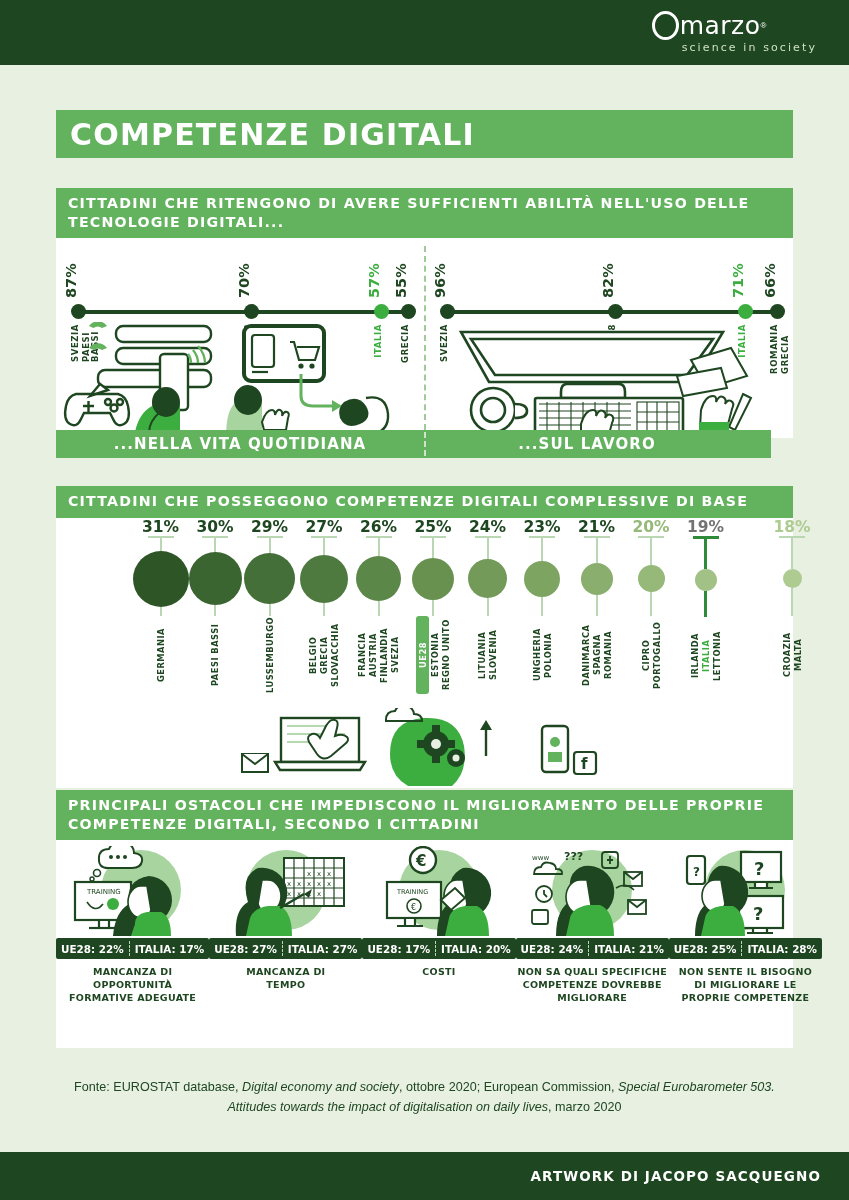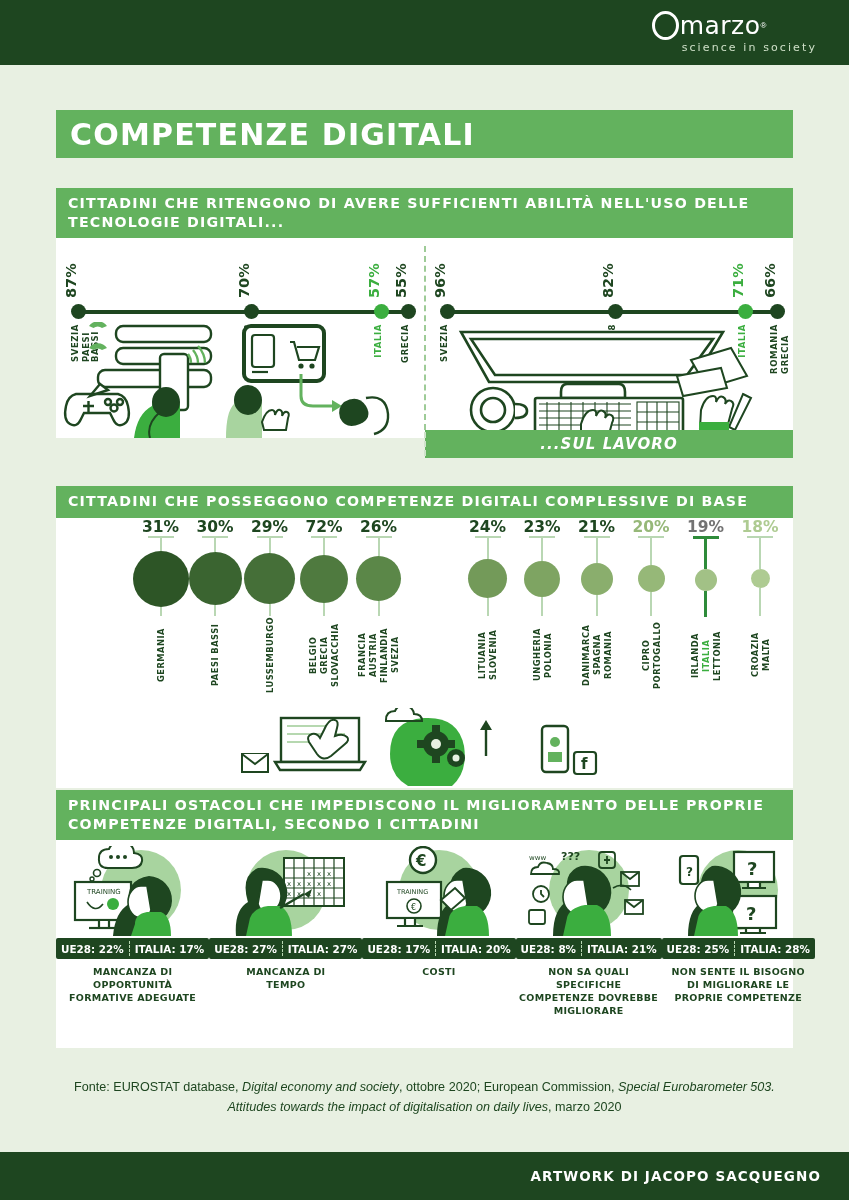--- a/index.html
+++ b/index.html
@@ -90,21 +90,21 @@
   }
   .tl-name.green { color: #3bae3f; }
   .tl-foot {
     position: absolute; top: 242px; height: 28px; width: 368px;
     background: #63b25e; color: #fff;
     display: flex; align-items: center; justify-content: center;
     font-family: "DejaVu Sans", sans-serif; font-weight: 700;
     font-size: 15px; letter-spacing: 1.1px;
   }
   .tl-foot.left  { left: 0; }
-  .tl-foot.right { left: 369px; font-style: italic; }
+  .tl-foot.right { left: 347px; }
   .foot-gap { position: absolute; left: 368px; top: 244px; width: 0; height: 24px; border-left: 2px dashed #cfe3cb; z-index: 2; }
 
   
   .illus { position: absolute; left: 0; top: 84px; width: 368px; height: 116px; overflow: hidden; }
 
   
   #sec2 { position: absolute; left: 56px; top: 486px; width: 737px; }
   #sec2 .panel { height: 270px; }
   .bubbles { position: absolute; left: 0; top: 0; width: 737px; height: 190px; }
   .bcol { position: absolute; top: 0; width: 56px; text-align: center; }
@@ -352,20 +352,21 @@
             <path d="M156 102 q4 -14 12 -14 q4 0 3 6 q3 -7 7 -5 q4 2 2 7 q3 -5 6 -3 q4 2 1 8 l-4 15 h-27 z"></path>
             <path d="M276 88 q4 -14 12 -14 q4 0 3 6 q3 -7 7 -5 q4 2 2 7 q3 -5 6 -3 q4 2 1 8 l-5 19 h-27 z"></path>
           </g>
           <rect x="154" y="108" width="30" height="10" fill="#3bae3f"></rect>
           <rect x="274" y="100" width="30" height="18" fill="#3bae3f"></rect>
         </svg>
       </div>
     </div>
   </div>
 
+  <div class="tl-foot left">...NELLA VITA QUOTIDIANA</div>
   <div class="tl-foot right">...SUL LAVORO</div>
   <div class="foot-gap"></div>
 </div>
 
 <div id="sec2">
   <div class="title-bar sec-head">CITTADINI CHE POSSEGGONO COMPETENZE DIGITALI COMPLESSIVE DI BASE</div>
   <div class="panel">
     <div class="bubbles" id="bubbles">
         <div class="bcol" style="left: 76.5px;">
           <div class="bpct">31%</div>
@@ -391,21 +392,21 @@
           <div class="bpct">29%</div>
           <div class="bstem-cap" style="width: 26px; height: 2px; background: rgb(185, 215, 179);"></div>
           <div class="bstem" style="height: 15.5px; width: 2px; background: rgb(185, 215, 179);"></div>
           <div class="bcircle" style="width: 51px; height: 51px; background: rgb(69, 111, 56);"></div>
           <div class="bstem" style="height: 11.5px; width: 2px; background: rgb(185, 215, 179);"></div>
           <div class="blabels" style="position: relative; height: 78px;">
             <span class="blabel">LUSSEMBURGO</span>
           </div>
         </div>
         <div class="bcol" style="left: 240px;">
-          <div class="bpct">72%</div>
+          <div class="bpct">27%</div>
           <div class="bstem-cap" style="width: 26px; height: 2px; background: rgb(185, 215, 179);"></div>
           <div class="bstem" style="height: 17px; width: 2px; background: rgb(185, 215, 179);"></div>
           <div class="bcircle" style="width: 48px; height: 48px; background: rgb(79, 122, 63);"></div>
           <div class="bstem" style="height: 13px; width: 2px; background: rgb(185, 215, 179);"></div>
           <div class="blabels" style="position: relative; height: 78px;">
             <span class="blabel">BELGIO</span>
             <span class="blabel">GRECIA</span>
             <span class="blabel">SLOVACCHIA</span>
           </div>
         </div>
@@ -413,20 +414,32 @@
           <div class="bpct">26%</div>
           <div class="bstem-cap" style="width: 26px; height: 2px; background: rgb(185, 215, 179);"></div>
           <div class="bstem" style="height: 18.5px; width: 2px; background: rgb(185, 215, 179);"></div>
           <div class="bcircle" style="width: 45px; height: 45px; background: rgb(91, 135, 72);"></div>
           <div class="bstem" style="height: 14.5px; width: 2px; background: rgb(185, 215, 179);"></div>
           <div class="blabels" style="position: relative; height: 78px;">
             <span class="blabel">FRANCIA</span>
             <span class="blabel">AUSTRIA</span>
             <span class="blabel">FINLANDIA</span>
             <span class="blabel">SVEZIA</span>
+          </div>
+        </div>
+        <div class="bcol" style="left: 349px;">
+          <div class="bpct">25%</div>
+          <div class="bstem-cap" style="width: 26px; height: 2px; background: rgb(185, 215, 179);"></div>
+          <div class="bstem" style="height: 20px; width: 2px; background: rgb(185, 215, 179);"></div>
+          <div class="bcircle" style="width: 42px; height: 42px; background: rgb(104, 145, 79);"></div>
+          <div class="bstem" style="height: 16px; width: 2px; background: rgb(185, 215, 179);"></div>
+          <div class="blabels" style="position: relative; height: 78px;">
+            <span class="blabel badge">UE28</span>
+            <span class="blabel">ESTONIA</span>
+            <span class="blabel">REGNO UNITO</span>
           </div>
         </div>
         <div class="bcol" style="left: 403.5px;">
           <div class="bpct">24%</div>
           <div class="bstem-cap" style="width: 26px; height: 2px; background: rgb(185, 215, 179);"></div>
           <div class="bstem" style="height: 21.5px; width: 2px; background: rgb(185, 215, 179);"></div>
           <div class="bcircle" style="width: 39px; height: 39px; background: rgb(115, 154, 89);"></div>
           <div class="bstem" style="height: 17.5px; width: 2px; background: rgb(185, 215, 179);"></div>
           <div class="blabels" style="position: relative; height: 78px;">
             <span class="blabel">LITUANIA</span>
@@ -472,21 +485,21 @@
           <div class="bstem-cap" style="width: 26px; height: 3px; background: rgb(46, 139, 58);"></div>
           <div class="bstem" style="height: 30px; width: 3.5px; background: rgb(46, 139, 58);"></div>
           <div class="bcircle" style="width: 22px; height: 22px; background: rgb(162, 193, 134);"></div>
           <div class="bstem" style="height: 26px; width: 3.5px; background: rgb(46, 139, 58);"></div>
           <div class="blabels" style="position: relative; height: 78px;">
             <span class="blabel">IRLANDA</span>
             <span class="blabel italy">ITALIA</span>
             <span class="blabel">LETTONIA</span>
           </div>
         </div>
-        <div class="bcol" style="left: 676px;">
+        <div class="bcol" style="left: 708px;">
           <div class="bpct" style="color: rgb(174, 203, 146);">18%</div>
           <div class="bstem-cap" style="width: 26px; height: 2px; background: rgb(185, 215, 179);"></div>
           <div class="bstem" style="height: 31.5px; width: 2px; background: rgb(185, 215, 179);"></div>
           <div class="bcircle" style="width: 19px; height: 19px; background: rgb(174, 203, 146);"></div>
           <div class="bstem" style="height: 27.5px; width: 2px; background: rgb(185, 215, 179);"></div>
           <div class="blabels" style="position: relative; height: 78px;">
             <span class="blabel">CROAZIA</span>
             <span class="blabel">MALTA</span>
           </div>
         </div>
@@ -679,21 +692,21 @@
               <path d="M56 20 a20 20 0 0 1 8 52 l0 18 h-36 q0 -28 16 -36 q-8 -28 12 -34 z" fill="#1e4620"></path>
               <path d="M52 34 a14 17 0 0 0 0 34 q9 0 11 -9 l-4 -25 z" fill="#fff" stroke="#1e4620" stroke-width="1.6"></path>
               <path d="M42 72 q2 -10 18 -13 l12 0 q14 6 14 31 h-48 z" fill="#3bae3f"></path>
               <g fill="none" stroke="#1e4620" stroke-width="1.8">
                 <rect x="100" y="54" width="18" height="14"></rect>
                 <path d="M100 54 l9 7 l9 -7"></path>
               </g>
               <path d="M88 42 q10 -6 18 2" fill="none" stroke="#1e4620" stroke-width="1.6"></path>
             </svg></div>
           <div class="obst-bar">
-            <span class="obst-seg">UE28: 8%</span>
+            <span class="obst-seg">UE28: 24%</span>
             <span class="obst-sep"></span>
             <span class="obst-seg">ITALIA: 21%</span>
           </div>
           <div class="obst-label">NON SA QUALI SPECIFICHE
 COMPETENZE DOVREBBE
 MIGLIORARE</div>
         </div>
         <div class="obst">
           <div class="obst-art"><svg width="128" height="90" viewBox="0 0 128 90">
               <circle cx="64" cy="44" r="40" fill="#a8d49f"></circle>

